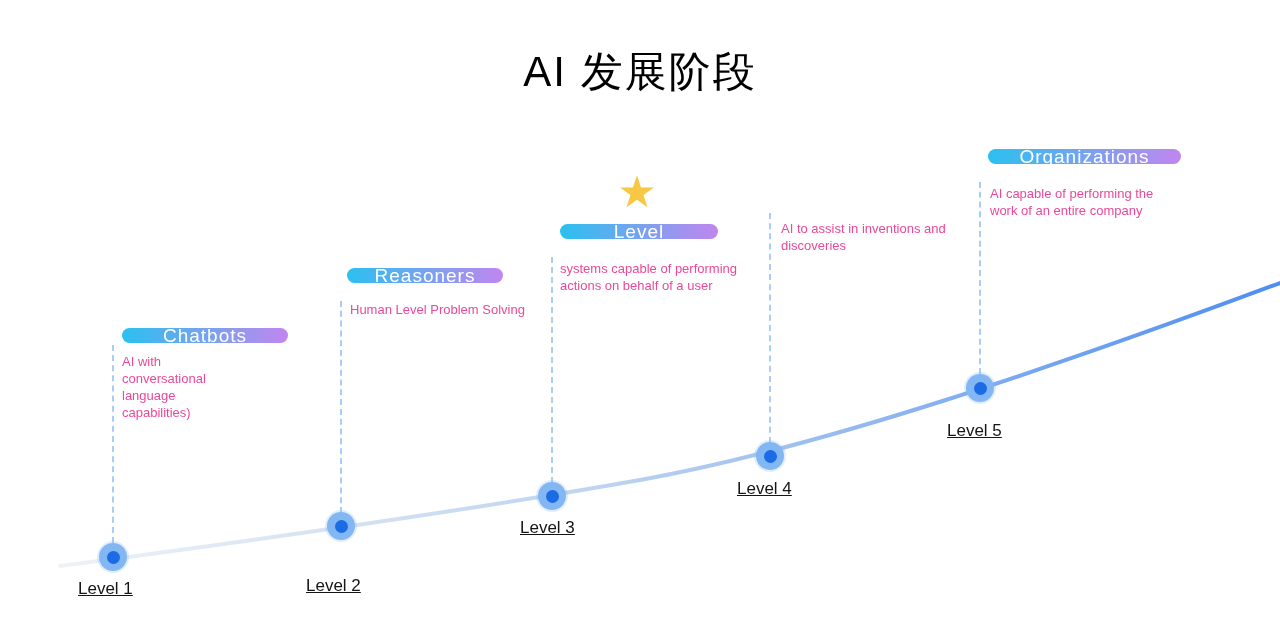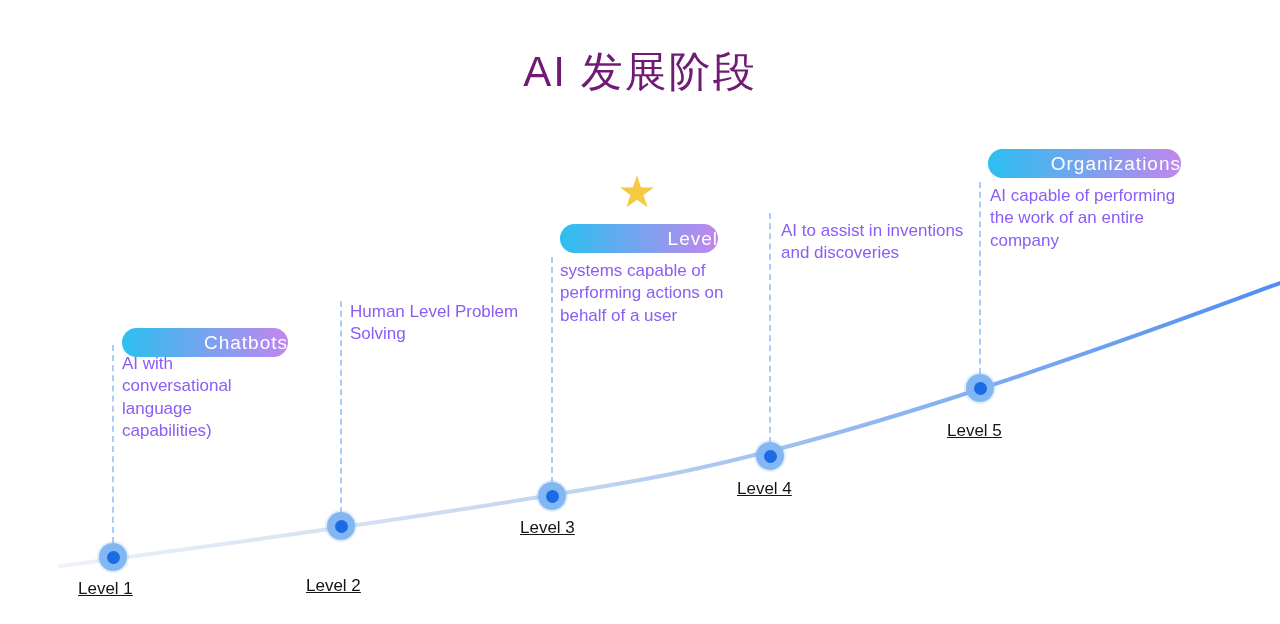--- a/index.html
+++ b/index.html
@@ -16,21 +16,21 @@
   }
 
   .title {
     position: absolute;
     top: 44px;
     left: 0;
     width: 100%;
     text-align: center;
     font-size: 42px;
     letter-spacing: 2px;
-    color: #701a75;
+    color: #000000;
     font-weight: 400;
   }
 
   svg.curve { position: absolute; left: 0; top: 0; }
 
   
   .dash {
     position: absolute;
     width: 0;
     border-left: 2px dashed #a9cdf6;
@@ -58,40 +58,40 @@
   }
   .dot-1 { left: 99px;  top: 543px; }
   .dot-2 { left: 327px; top: 512px; }
   .dot-3 { left: 538px; top: 482px; }
   .dot-4 { left: 756px; top: 442px; }
   .dot-5 { left: 966px; top: 374px; }
 
   
   .pill {
     position: absolute;
-    height: 29px;
+    height: 15px;
     border-radius: 16px;
-    display: flex; align-items: center; justify-content: flex-end;
+    display: flex; align-items: center; justify-content: center;
     color: #ffffff;
     font-size: 19px;
     letter-spacing: 1px;
     background: linear-gradient(90deg, #2bc0f0 0%, #c186ee 100%);
   }
   .pill-1 { left: 122px; top: 312px; width: 166px; margin-top: 16px; }
   .pill-2 { left: 347px; top: 268px; width: 156px; }
   .pill-3 { left: 560px; top: 224px; width: 158px; }
   .pill-4 { left: 781px; top: 181px; width: 156px; }
   .pill-5 { left: 988px; top: 149px; width: 193px; }
 
   
   .desc {
     position: absolute;
-    font-size: 17px;
+    font-size: 13px;
     line-height: 1.32;
-    color: #8b5cf6;
+    color: #ec4899;
   }
   .desc-1 { left: 122px; top: 353px; width: 125px; }
   .desc-2 { left: 350px; top: 301px; width: 180px; }
   .desc-3 { left: 560px; top: 260px; width: 182px; }
   .desc-4 { left: 781px; top: 220px; width: 188px; }
   .desc-5 { left: 990px; top: 185px; width: 192px; }
 
   
   .lvl {
     position: absolute;
@@ -137,20 +137,23 @@
   <div class="dash dash-1"></div>
   <div class="dot dot-1"></div>
   <div class="pill pill-1">
     <span>Chatbots</span>
   </div>
   <div class="desc desc-1">AI with conversational language capabilities)</div>
   <div class="lvl lvl-1">Level 1</div>
 
   <div class="dash dash-2"></div>
   <div class="dot dot-2"></div>
+  <div class="pill pill-2">
+    <span>Reasoners</span>
+  </div>
   <div class="desc desc-2">Human Level Problem Solving</div>
   <div class="lvl lvl-2">Level 2</div>
 
   <div class="star">★</div>
   <div class="dash dash-3"></div>
   <div class="dot dot-3"></div>
   <div class="pill pill-3">
     <span>Level</span>
   </div>
   <div class="desc desc-3">systems capable of performing actions on behalf of a user</div>

